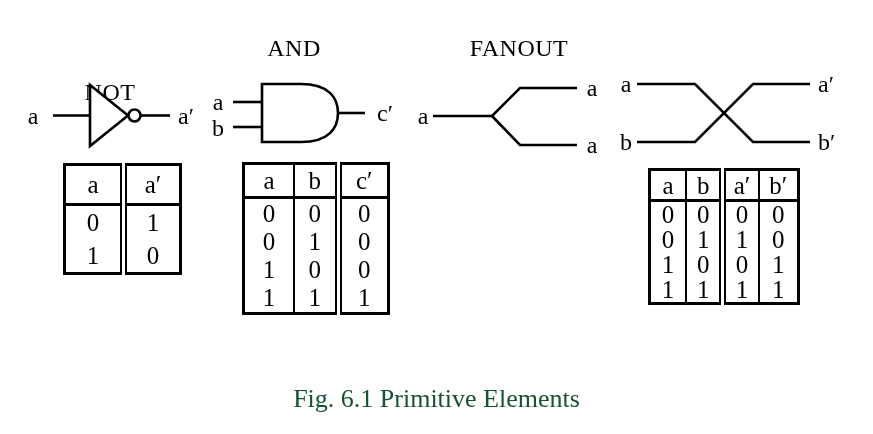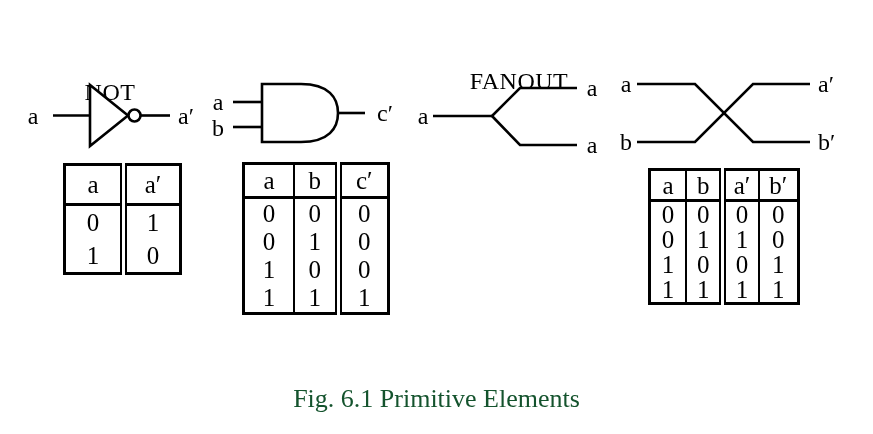--- a/index.html
+++ b/index.html
@@ -16,21 +16,21 @@
     position: absolute;
     top: 35px;
     font-size: 24px;
     font-weight: normal;
     letter-spacing: 0.5px;
     text-align: center;
     color: #000;
   }
   #title-not      { left: 60px;  width: 100px; margin-top: 44px; }
   #title-and      { left: 244px; width: 100px; }
-  #title-fanout   { left: 459px; width: 120px; margin-top: 33px; }
+  #title-fanout   { left: 459px; width: 120px; }
   #title-exchange { left: 654px; width: 150px; }
 
   #gates-svg {
     position: absolute;
     left: 0; top: 0;
     width: 873px; height: 434px;
   }
   #gates-svg .wire {
     stroke: #000;
     stroke-width: 2.6;
@@ -90,20 +90,21 @@
     font-weight: normal;
     color: #14532d;
   }
 </style>
 </head>
 <body>
 
 <div id="canvas">
 
   <div class="gate-title" id="title-not">NOT</div>
+  <div class="gate-title" id="title-and">AND</div>
   <div class="gate-title" id="title-fanout">FANOUT</div>
 
   <svg id="gates-svg" viewBox="0 0 873 434">
 
     <g>
       <text x="33" y="123.5" text-anchor="middle">a</text>
       <line class="wire" x1="53" y1="115.5" x2="90" y2="115.5"></line>
       <polygon class="shape" points="90,85 90,146 128,115.5"></polygon>
       <circle class="shape" cx="134.5" cy="115.5" r="6"></circle>
       <line class="wire" x1="141" y1="115.5" x2="170" y2="115.5"></line>

